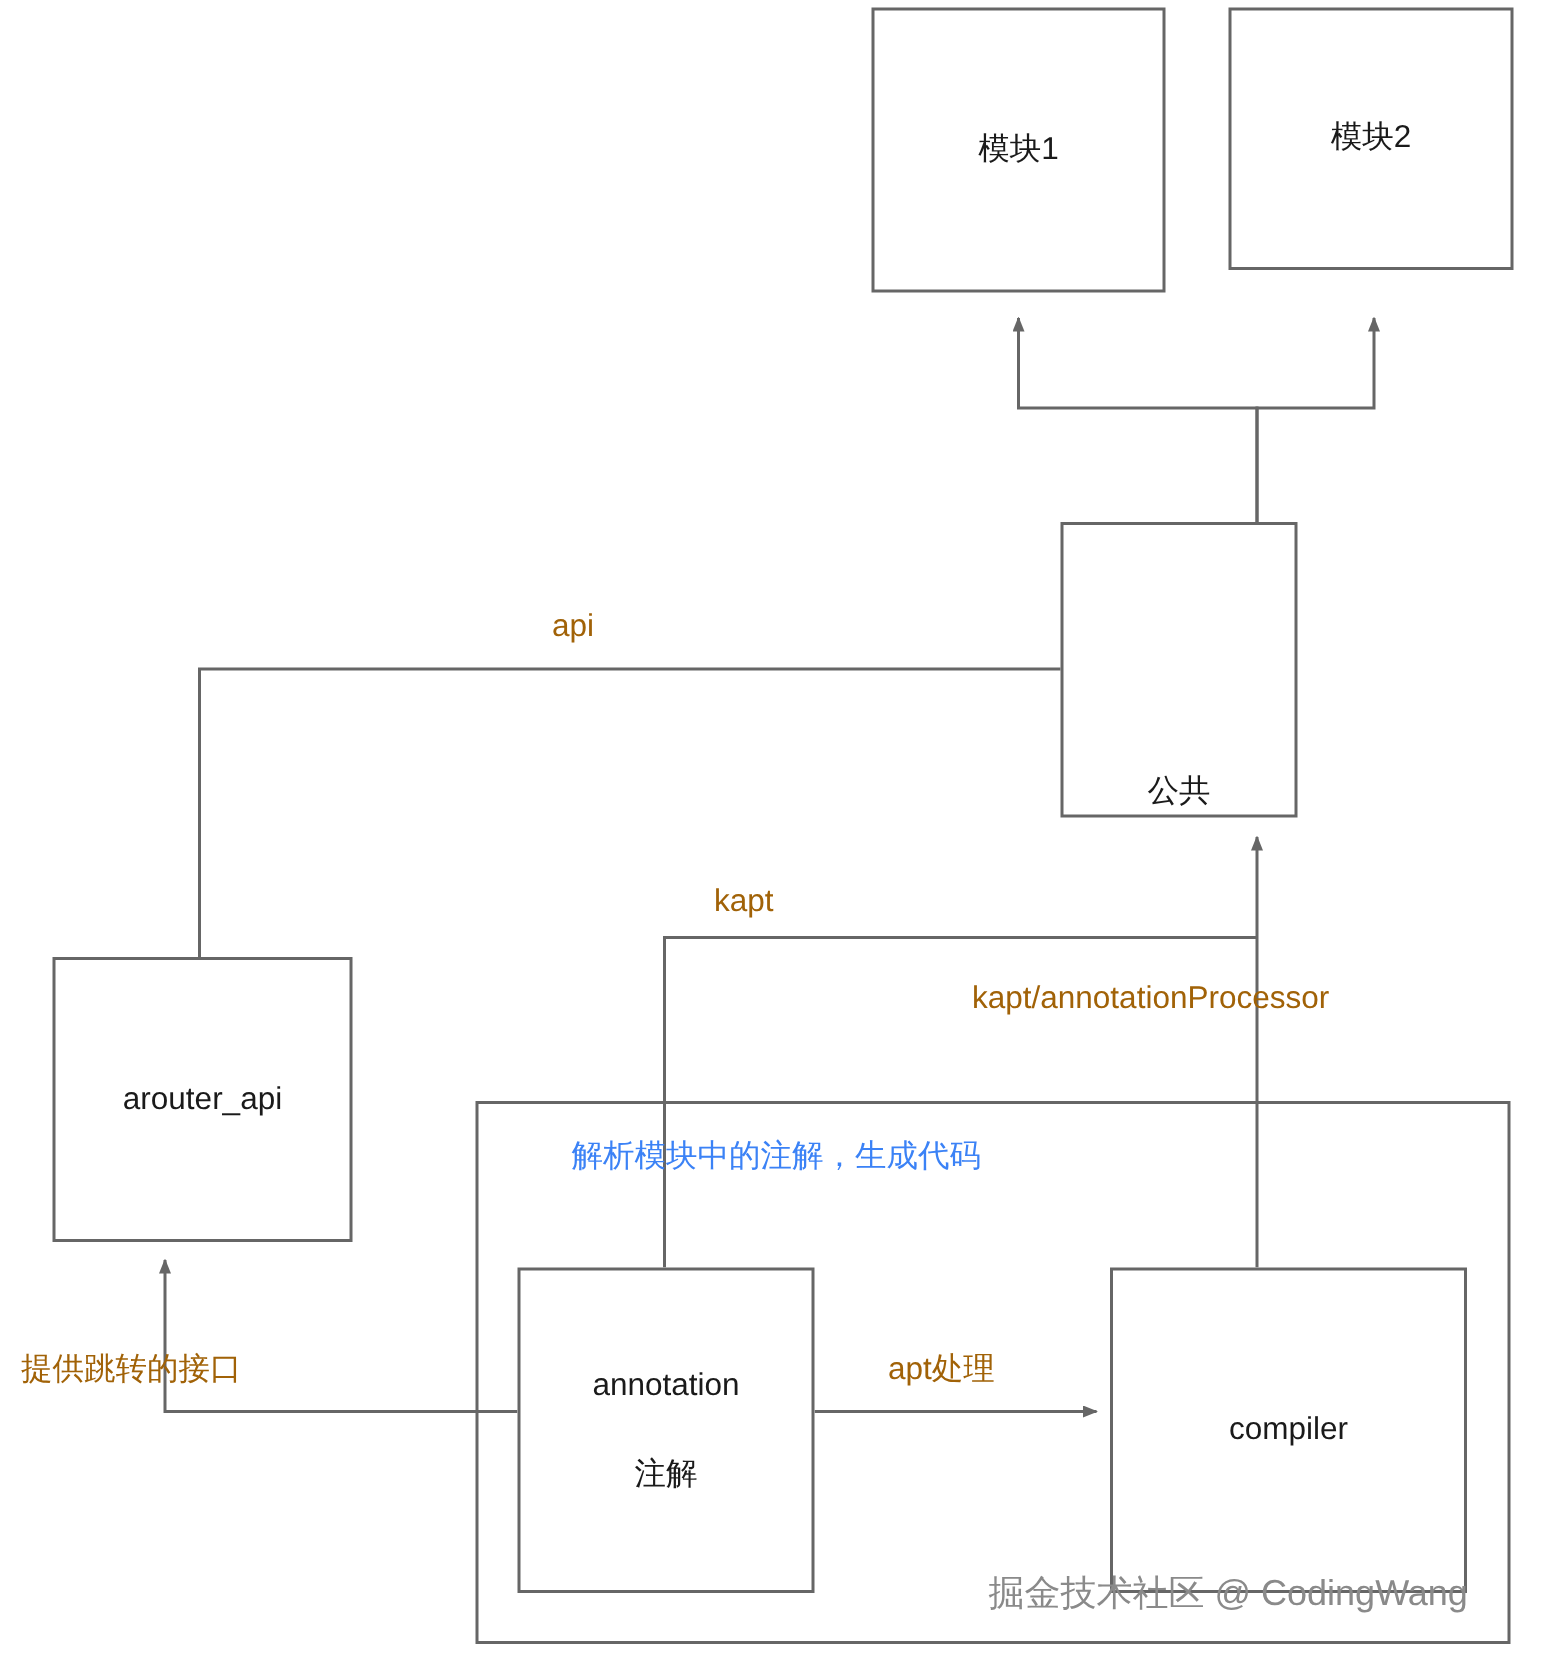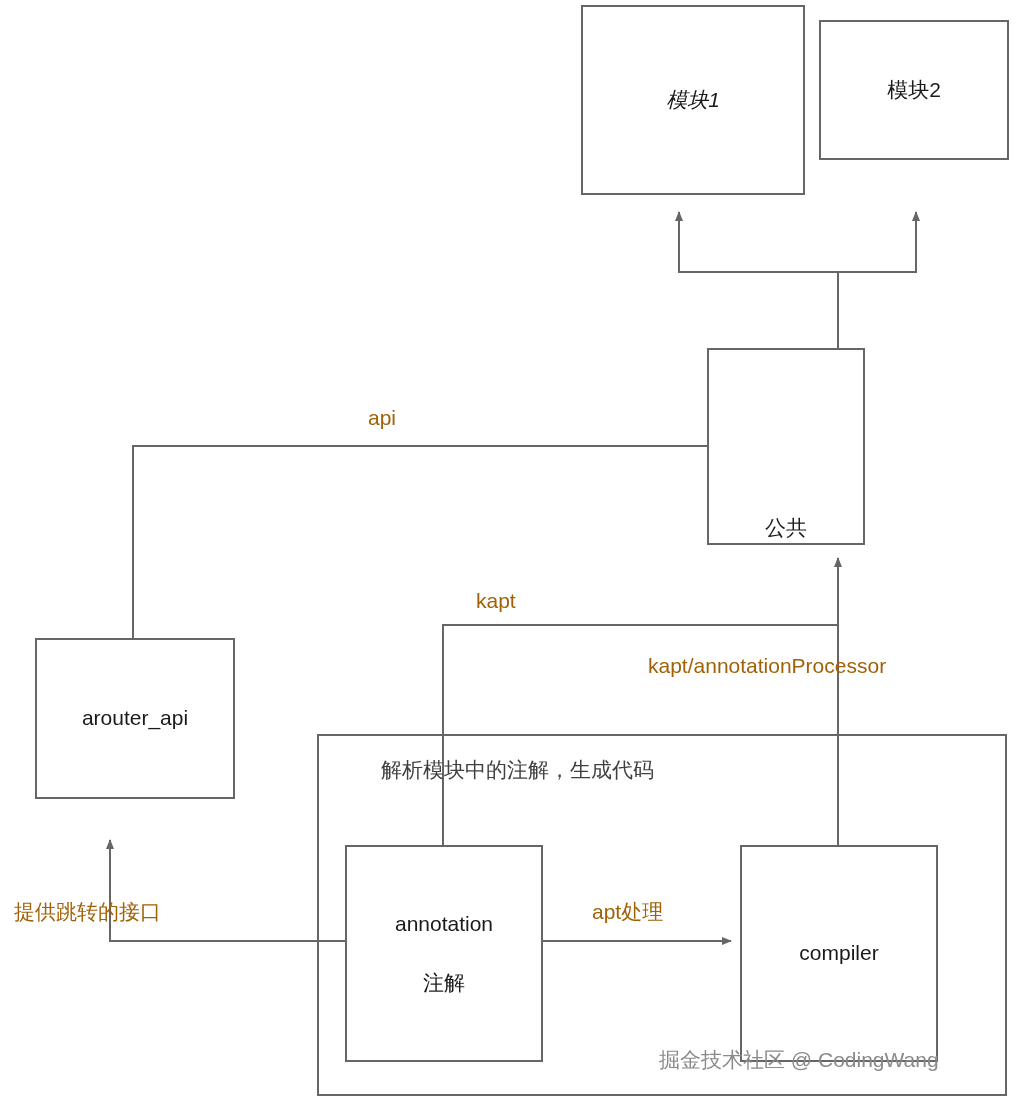--- a/index.html
+++ b/index.html
@@ -50,26 +50,26 @@
   .edge-label {
     position: absolute;
     font-size: 21px;
     color: #a16207;
     white-space: nowrap;
     background: transparent;
   }
   .annot {
     position: absolute;
     font-size: 21px;
-    color: #404040;
+    color: #3b82f6;
     white-space: nowrap;
   }
   .watermark {
     position: absolute;
-    font-size: 21px;
+    font-size: 24px;
     color: #8a8a8a;
     white-space: nowrap;
   }
 </style>
 </head>
 <body>
 
 <div id="canvas">
 
   <svg class="edges" viewBox="0 0 1027 1104">
@@ -103,42 +103,42 @@
       <path d="M543,941 L731,941" fill="none" stroke="#666666" stroke-width="2" marker-end="url(#arrow)"></path>
     </g>
 
     <g>
       <path d="M345,941 L110,941 L110,840" fill="none" stroke="#666666" stroke-width="2" marker-end="url(#arrow)"></path>
     </g>
   </svg>
 
   <div class="group-box" style="left:317px; top:734px; width:690px; height:362px;"></div>
 
-  <div class="node" style="left:581px; top:5px; width:224px; height:190px;font-style:italic;">
+  <div class="node" style="left:581px; top:5px; width:196px; height:190px;">
     <span>模块1</span>
   </div>
 
-  <div class="node" style="left:819px; top:20px; width:190px; height:140px;">
+  <div class="node" style="left:819px; top:5px; width:190px; height:175px;">
     <span>模块2</span>
   </div>
 
   <div class="node" style="left:707px; top:348px; width:158px; height:197px;justify-content:flex-end;">
     <span>公共</span>
   </div>
 
-  <div class="node" style="left:35px; top:638px; width:200px; height:161px;">
+  <div class="node" style="left:35px; top:638px; width:200px; height:190px;">
     <span>arouter_api</span>
   </div>
 
   <div class="node" style="left:345px; top:845px; width:198px; height:217px;gap:28px;">
     <span class="line1">annotation</span>
     <span class="line2">注解</span>
   </div>
 
-  <div class="node" style="left:740px; top:845px; width:198px; height:217px;">
+  <div class="node" style="left:740px; top:845px; width:238px; height:217px;">
     <span>compiler</span>
   </div>
 
   <div class="edge-label" style="left:368px; top:406px;">
     <span>api</span>
   </div>
 
   <div class="edge-label" style="left:476px; top:589px;">
     <span>kapt</span>
   </div>

